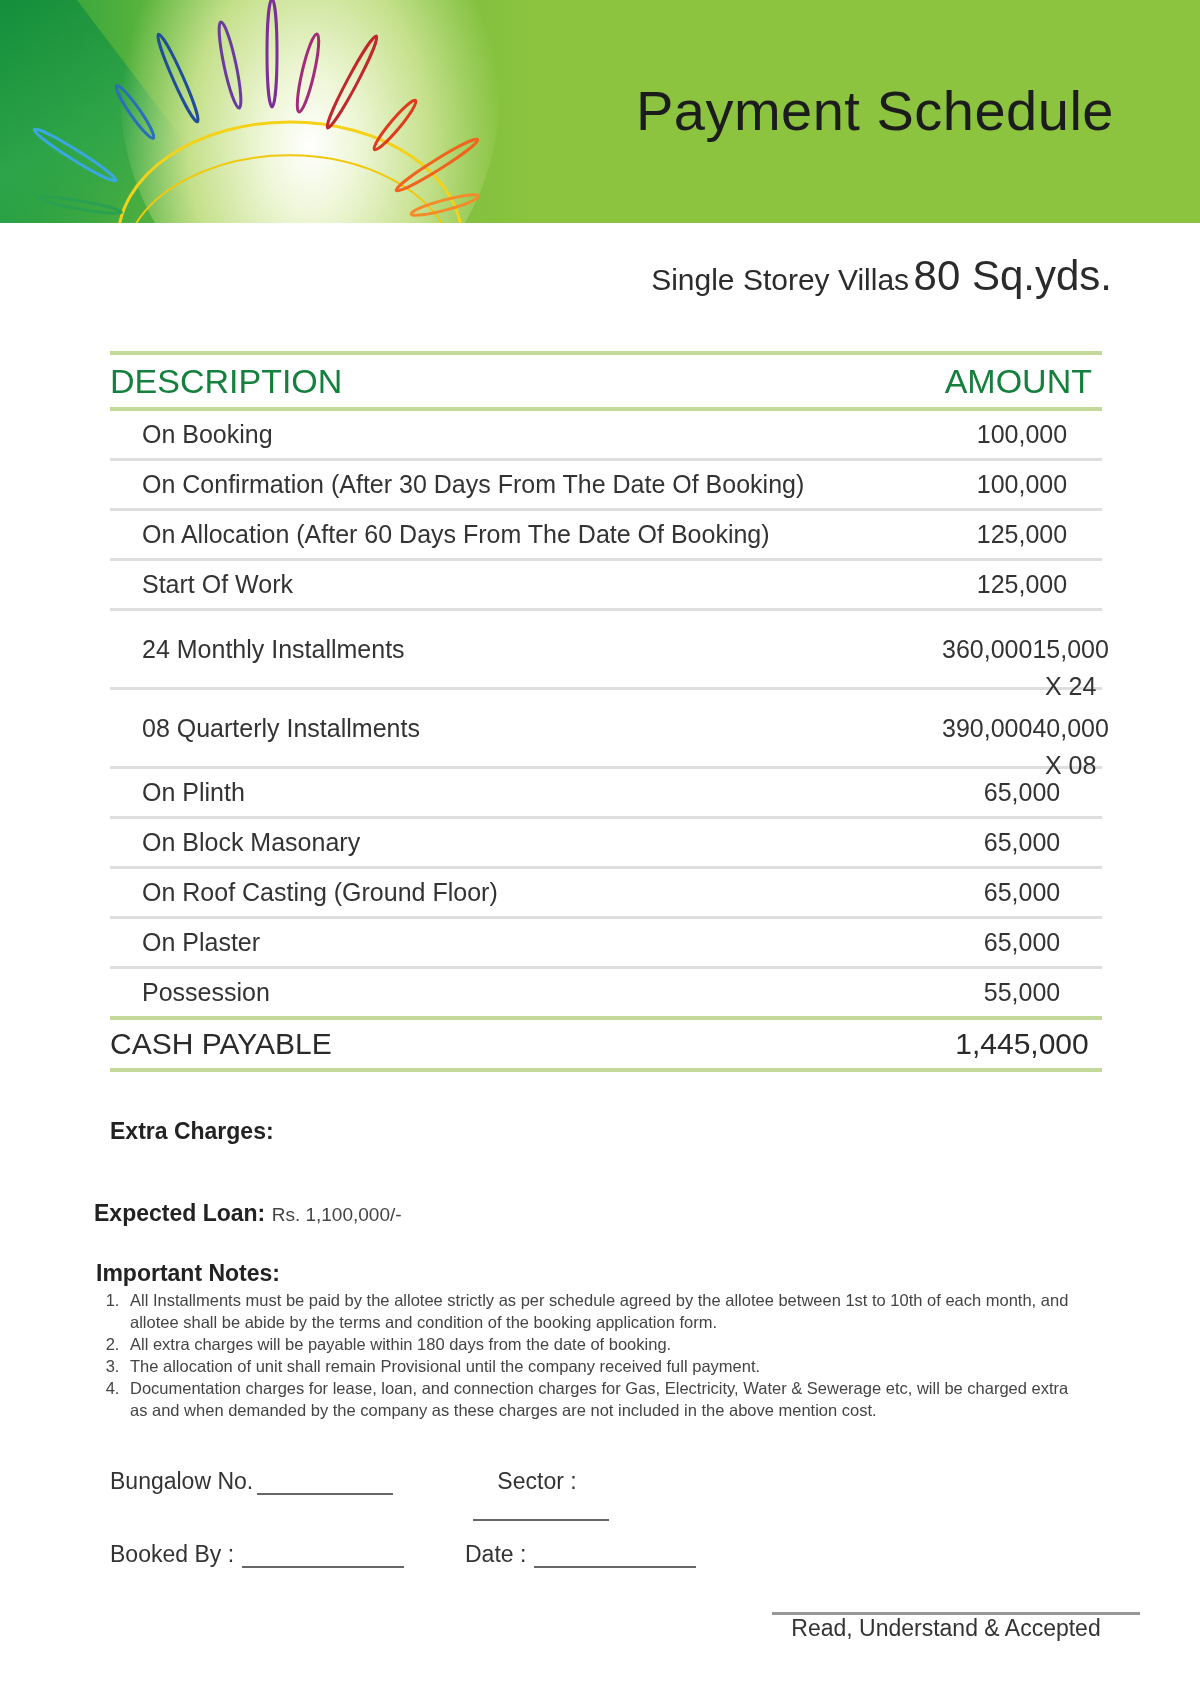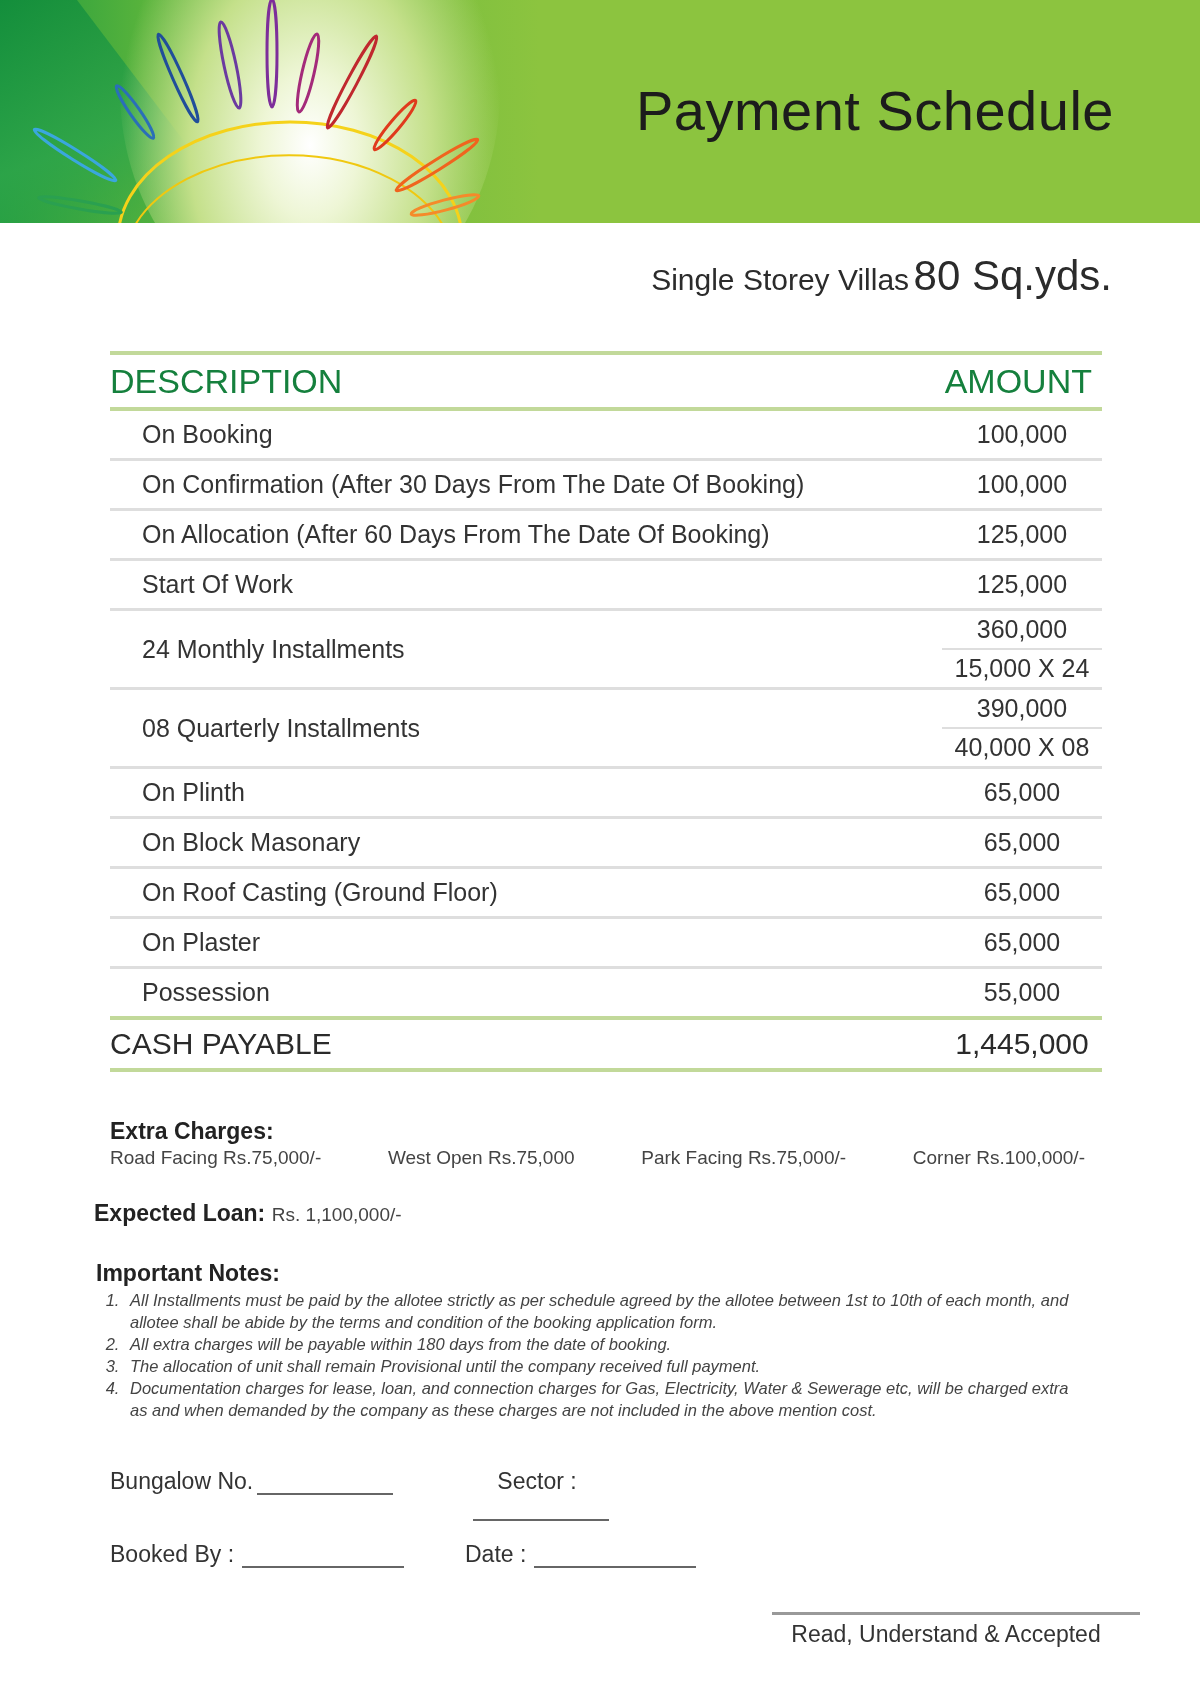--- a/index.html
+++ b/index.html
@@ -45,41 +45,41 @@
     }
     .thead .amt { padding-right: 10px; }
     .row {
       display: flex; align-items: center; justify-content: space-between;
       font-size: 25px; color: #333;
     }
     .row .desc { padding-left: 0; margin-left: 32px; }
     .row .amt { width: 160px; text-align: center; margin-right: 0; }
     .row.single { height: 47px; }
     .row.double { height: 76px; }
-    .amt-stack { width: 160px; display: flex; flex-direction: column; align-items: stretch; }
+    .amt-stack { width: 160px; display: flex; flex-direction: row; align-items: stretch; }
     .amt-stack .v { text-align: center; height: 37px; line-height: 37px; font-size: 25px; }
     .amt-stack .sep { height: 2px; background: #dedede; margin-left: 0; }
     .total {
       height: 48px; display: flex; align-items: center; justify-content: space-between;
       font-size: 30px; color: #2a2a2a;
     }
     .total .amt { width: 160px; text-align: center; }
     .extra { position: absolute; left: 110px; top: 1118px; width: 1000px; }
     .bold-label { font-size: 23px; color: #222; font-weight: bold; font-stretch: condensed; }
     .extra-items { display: flex; justify-content: space-between; font-size: 19px; color: #444; margin-top: 2px; width: 975px; }
     .loan { position: absolute; left: 94px; top: 1200px; font-size: 23px; }
     .loan .val { font-size: 19px; color: #444; font-weight: normal; }
     .notes { position: absolute; left: 96px; top: 1260px; width: 990px; }
-    .notes ol { margin: 2px 0 7px 0; padding-left: 28px; font-size: 16.5px; color: #444; line-height: 22px; font-style: italic; }
+    .notes ol { margin: 2px 0 7px 0; padding-left: 28px; font-size: 16.5px; color: #444; line-height: 22px; }
     .notes li { padding-left: 6px; }
     .form-field { position: absolute; font-size: 23px; color: #333; display: flex; align-items: center; }
     .form-field .blank { display: inline-block; border-bottom: 2px solid #666; height: 24px; margin-left: 4px; }
     .sign { position: absolute; left: 772px; top: 1612px; width: 368px; }
     .sign .line { height: 3px; background: #999; }
-    .sign .label { font-size: 23px; color: #333; text-align: center; margin-top: 6px; padding-right: 20px; }
+    .sign .label { font-size: 23px; color: #333; text-align: center; padding-right: 20px; }
   </style>
 </head>
 <body>
 
 <div class="header">
   <div class="wedge"></div>
   <div class="glow"></div>
   <svg class="sun" width="600" height="223" viewBox="0 0 600 223">
 
     <path d="M 118 240 A 172 118 0 0 1 462 240" fill="none" stroke="#f5d21a" stroke-width="3"></path>
@@ -191,26 +191,20 @@
 
   <div class="total">
     <span>CASH PAYABLE</span>
     <span class="amt">1,445,000</span>
   </div>
   <div class="g-line"></div>
 </div>
 
 <div class="extra">
   <div class="bold-label">Extra Charges:</div>
-  <div class="extra-items">
-    <span>Road Facing Rs.75,000/-</span>
-    <span>West Open Rs.75,000</span>
-    <span>Park Facing Rs.75,000/-</span>
-    <span>Corner Rs.100,000/-</span>
-  </div>
 </div>
 
 <div class="loan">
   <span class="bold-label">Expected Loan:</span>
   <span class="val">Rs. 1,100,000/-</span>
 </div>
 
 <div class="notes">
   <div class="bold-label">Important Notes:</div>
   <ol>

